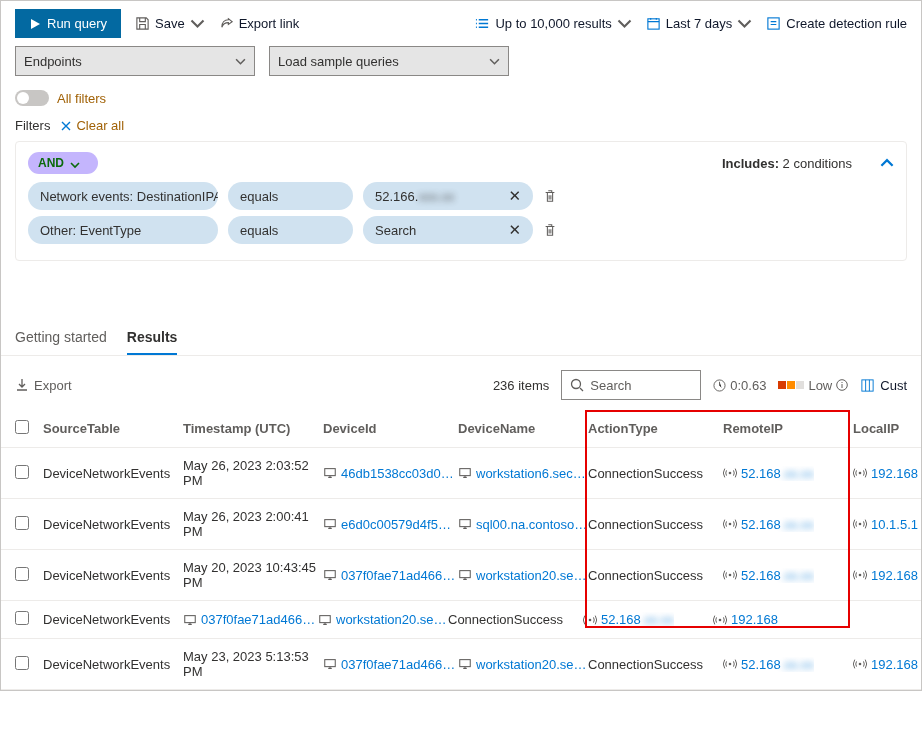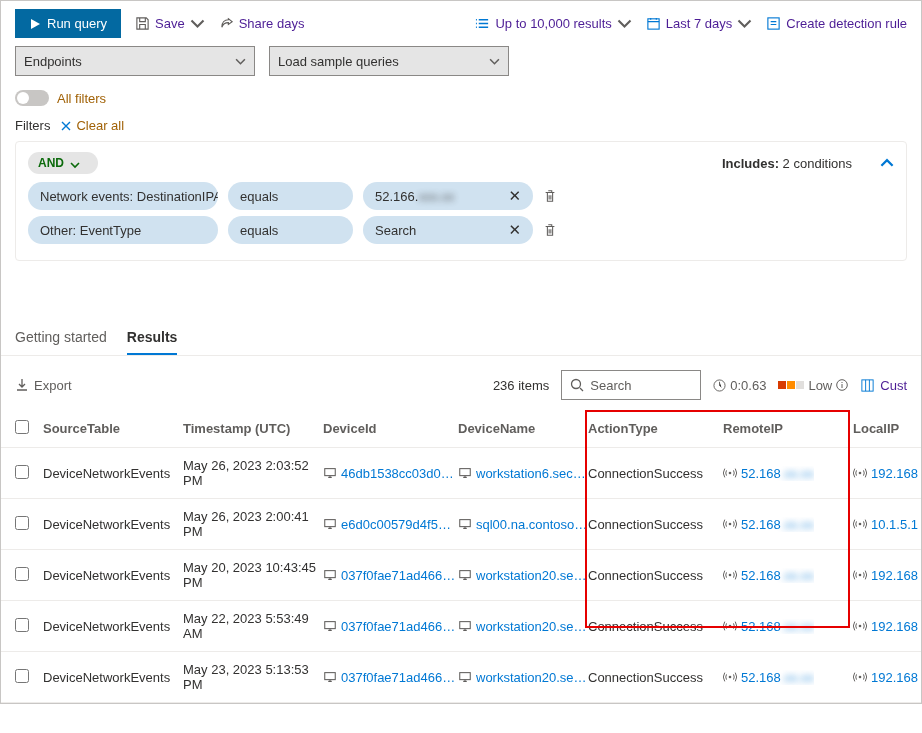--- a/index.html
+++ b/index.html
@@ -2,41 +2,41 @@
 <html><head>
 <meta charset="utf-8">
 <style>
 * { box-sizing: border-box; margin: 0; padding: 0; }
 body { font-family: "Segoe UI", -apple-system, sans-serif; font-size: 13px; color: #323130; background: #fff; width: 922px; }
 .container { border: 1px solid #c8c6c4; padding: 0; }
 
 
 .top-toolbar { display: flex; align-items: center; padding: 8px 14px; gap: 14px; border-bottom: none; }
 .run-btn { background: #0369a1; color: #fff; border: none; padding: 7px 14px; font-size: 13px; display: flex; align-items: center; gap: 6px; cursor: pointer; }
-.tb-item { display: flex; align-items: center; gap: 5px; color: #4c1d95; cursor: pointer; font-size: 13px; }
+.tb-item { display: flex; align-items: center; gap: 5px; color: #0f172a; cursor: pointer; font-size: 13px; }
 .tb-item svg, .tb-item .ic { width: 15px; height: 15px; }
 .tb-spacer { flex: 1; }
 
 
 .dd-row { display: flex; gap: 14px; padding: 0 14px 10px; }
 .dd { border: 1px solid #8a8886; background: #e5e5e5; height: 30px; display: flex; align-items: center; justify-content: space-between; padding: 0 8px; width: 240px; cursor: pointer; font-size: 13px; }
 
 
 .allfilters { display: flex; align-items: center; gap: 8px; padding: 4px 14px 10px; color: #a16207; font-size: 13px; }
 .toggle-pill { width: 34px; height: 16px; border-radius: 10px; background: #c8c6c4; position: relative; }
 .toggle-pill::after { content: ""; width: 12px; height: 12px; background: #fff; border-radius: 50%; position: absolute; top: 2px; left: 2px; }
 
 
 .filters-line { display: flex; align-items: center; gap: 10px; padding: 2px 14px 8px; font-size: 13px; }
 .clear-all { color: #a16207; display: flex; align-items: center; gap: 4px; cursor: pointer; }
 
 
 .fbox { margin: 0 14px 60px; border: 1px solid #edebe9; border-radius: 4px; padding: 10px 12px; }
 .fhead { display: flex; align-items: center; margin-bottom: 8px; }
-.and-pill { background: #e5e5e5; color: #0b6a0b; font-weight: 600; font-size: 12px; padding: 4px 18px 4px 10px; border-radius: 12px; display: flex; align-items: flex-end; gap: 6px; }
+.and-pill { background: #c4b5fd; color: #0b6a0b; font-weight: 600; font-size: 12px; padding: 4px 18px 4px 10px; border-radius: 12px; display: flex; align-items: flex-end; gap: 6px; }
 .fhead-right { margin-left: auto; font-size: 13px; display: flex; align-items: center; gap: 28px; }
 .chev-up { width: 14px; height: 14px; stroke: #0078d4; }
 
 .frow { display: flex; align-items: center; gap: 10px; margin: 6px 0; }
 .pill { background: #d0e2f0; height: 28px; border-radius: 14px; display: flex; align-items: center; padding: 0 12px; font-size: 13px; color: #323130; white-space: nowrap; overflow: hidden; }
 .pill.field { width: 190px; }
 .pill.op { width: 125px; }
 .pill.val { width: 170px; justify-content: space-between; }
 .pill .x { font-size: 15px; cursor: pointer; color: #323130; }
 .del-ic { color: #605e5c; cursor: pointer; width: 14px; height: 14px; }
@@ -101,21 +101,21 @@
         </svg>
     <span>Save</span>
     <svg width="10" height="10" viewBox="0 0 10 10">
           <path fill="none" stroke="#605e5c" stroke-width="1.4" d="M1 3l4 4 4-4"></path>
         </svg>
   </div>
   <div class="tb-item">
     <svg width="15" height="15" viewBox="0 0 16 16">
           <path fill="none" stroke="#605e5c" stroke-width="1.2" d="M10 3l4 3-4 3V7c-4 0-6 2-7 5 0-5 3-8 7-8z"></path>
         </svg>
-    <span>Share days</span>
+    <span>Export link</span>
   </div>
   <div class="tb-spacer"></div>
   <div class="tb-item">
     <svg width="15" height="15" viewBox="0 0 16 16">
           <path fill="none" stroke="#0078d4" stroke-width="1.4" d="M4 4h10M4 8h10M4 12h10M1 4h1M1 8h1M1 12h1"></path>
         </svg>
     <span>Up to 10,000 results</span>
     <svg width="10" height="10" viewBox="0 0 10 10">
           <path fill="none" stroke="#605e5c" stroke-width="1.4" d="M1 3l4 4 4-4"></path>
         </svg>
@@ -379,21 +379,20 @@
               <svg class="wifi-ic" width="14" height="14" viewBox="0 0 16 16">
                 <circle cx="8" cy="8" r="1.5" fill="#605e5c"></circle>
                 <path fill="none" stroke="#605e5c" stroke-width="1.1" d="M4 5a6 6 0 000 6M12 5a6 6 0 010 6M2 3a9 9 0 000 10M14 3a9 9 0 010 10"></path>
               </svg>
               <span class="lnk">192.168</span>
             </div>
           </div>
           <div class="trow">
             <div class="cb"><input type="checkbox" style=""></div>
             <div class="c-src">DeviceNetworkEvents</div>
-            <div class="c-ts">May 22, 2023 5:53:49 AM</div>
             <div class="c-did">
               <svg class="monitor-ic" width="14" height="14" viewBox="0 0 16 16">
                 <rect x="2" y="3" width="12" height="8" fill="none" stroke="#605e5c" stroke-width="1.2"></rect>
                 <path stroke="#605e5c" stroke-width="1.2" d="M6 13h4M8 11v2"></path>
               </svg>
               <span class="lnk">037f0fae71ad4661e3...</span>
             </div>
             <div class="c-dname">
               <svg class="monitor-ic" width="14" height="14" viewBox="0 0 16 16">
                 <rect x="2" y="3" width="12" height="8" fill="none" stroke="#605e5c" stroke-width="1.2"></rect>

